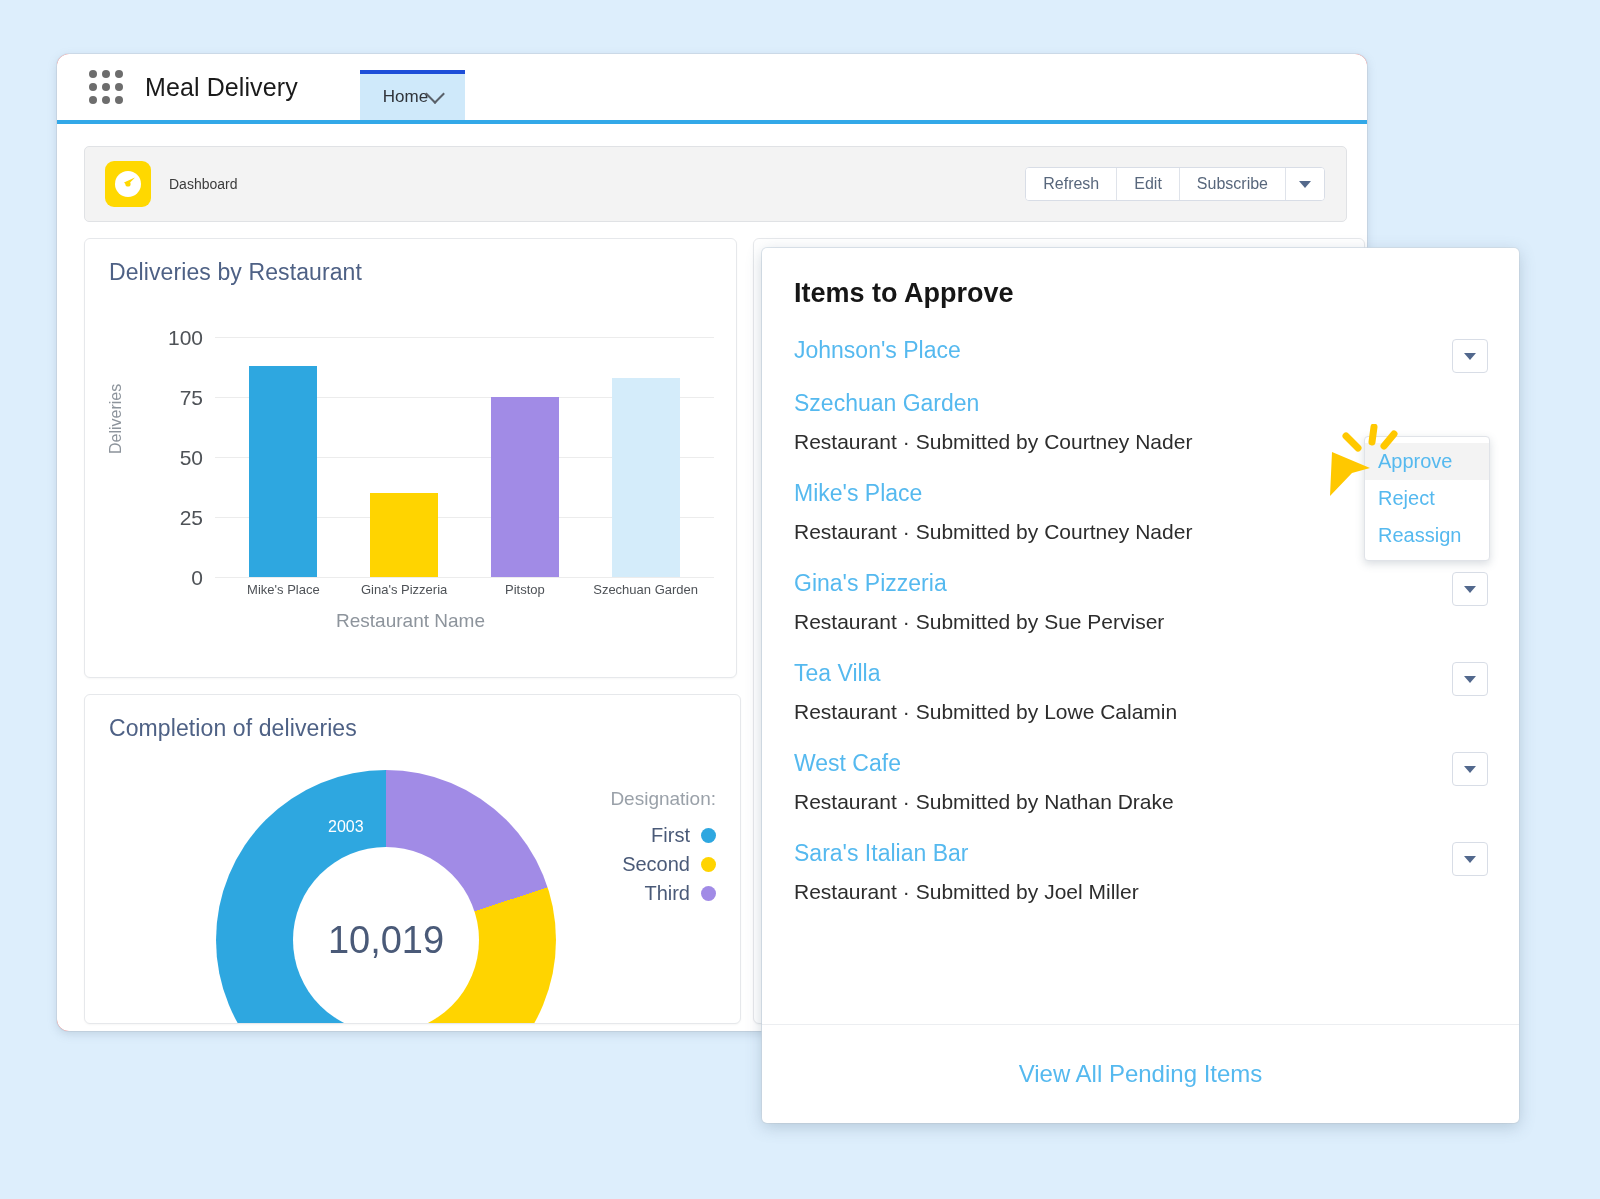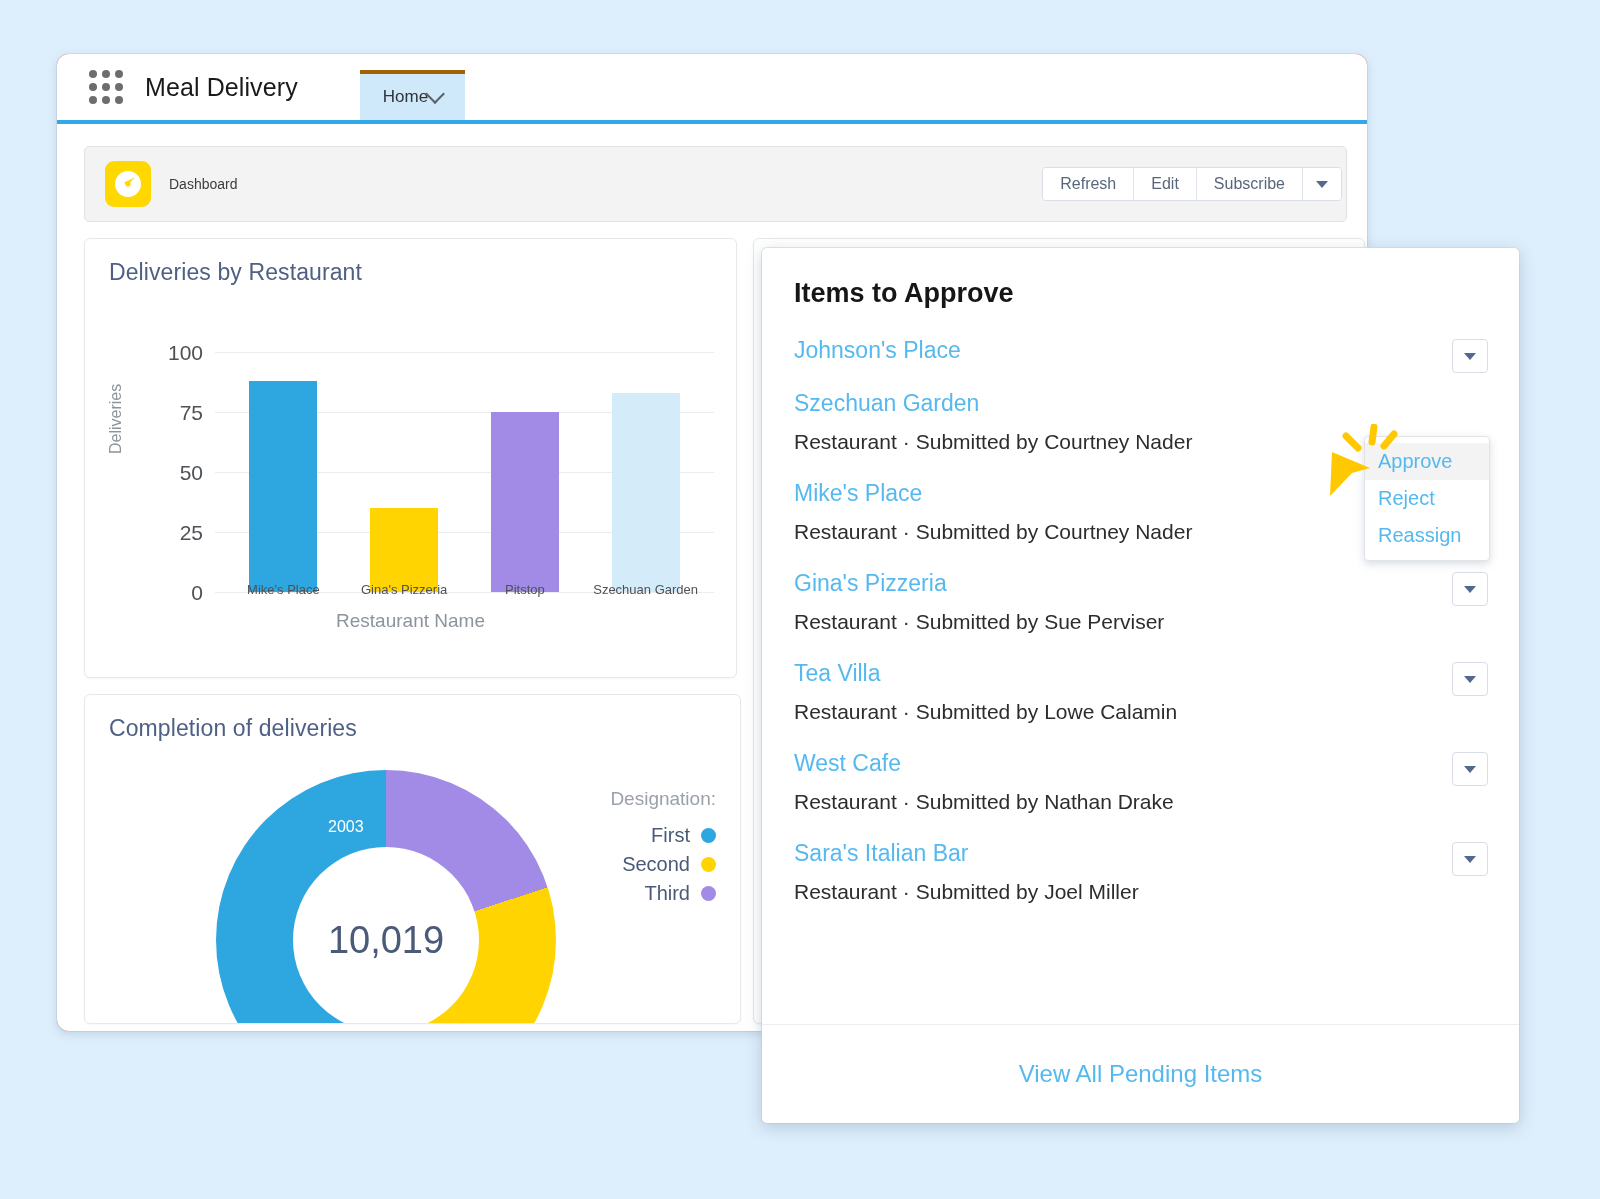--- a/index.html
+++ b/index.html
@@ -62,21 +62,21 @@
     color: #1a1a1a;
     letter-spacing: .1px;
   }
   #nav-tabs {
     display: flex;
     align-items: stretch;
     margin-left: 62px;
   }
   .nav-tab {
     background: #cfe9fa;
-    border-top: 4px solid #a16207;
+    border-top: 4px solid #1d4ed8;
     padding: 0 23px;
     display: flex;
     align-items: center;
     gap: 0;
     font-size: 17px;
     color: #30343a;
     cursor: pointer;
     margin-top: 16px;
   }
   .chev {
@@ -105,21 +105,21 @@
     box-sizing: border-box;
   }
 
   #dash-header {
     background: #f3f3f3;
     border: 1px solid #e0e2e5;
     border-radius: 5px;
     height: 76px;
     display: flex;
     align-items: center;
-    padding: 0 4px 0 20px;
+    padding: 0 21px 0 20px;
     box-sizing: border-box;
   }
   #dash-icon {
     width: 46px; height: 46px;
     background: #ffd800;
     border-radius: 9px;
     display: flex; align-items: center; justify-content: center;
     flex: 0 0 auto;
   }
   #dash-titles { margin-left: 18px; }
@@ -216,21 +216,21 @@
     transform: rotate(-90deg);
     transform-origin: left top;
     font-size: 16px;
     color: #8d949c;
     white-space: nowrap;
   }
   .plot {
     position: absolute;
     left: 130px;
     right: 22px;
-    top: 28px;
+    top: 13px;
     height: 240px;
   }
   .gridline {
     position: absolute;
     left: 0; right: 0;
     border-top: 1px solid #ececec;
   }
   .ytick {
     position: absolute;
     right: 100%;

